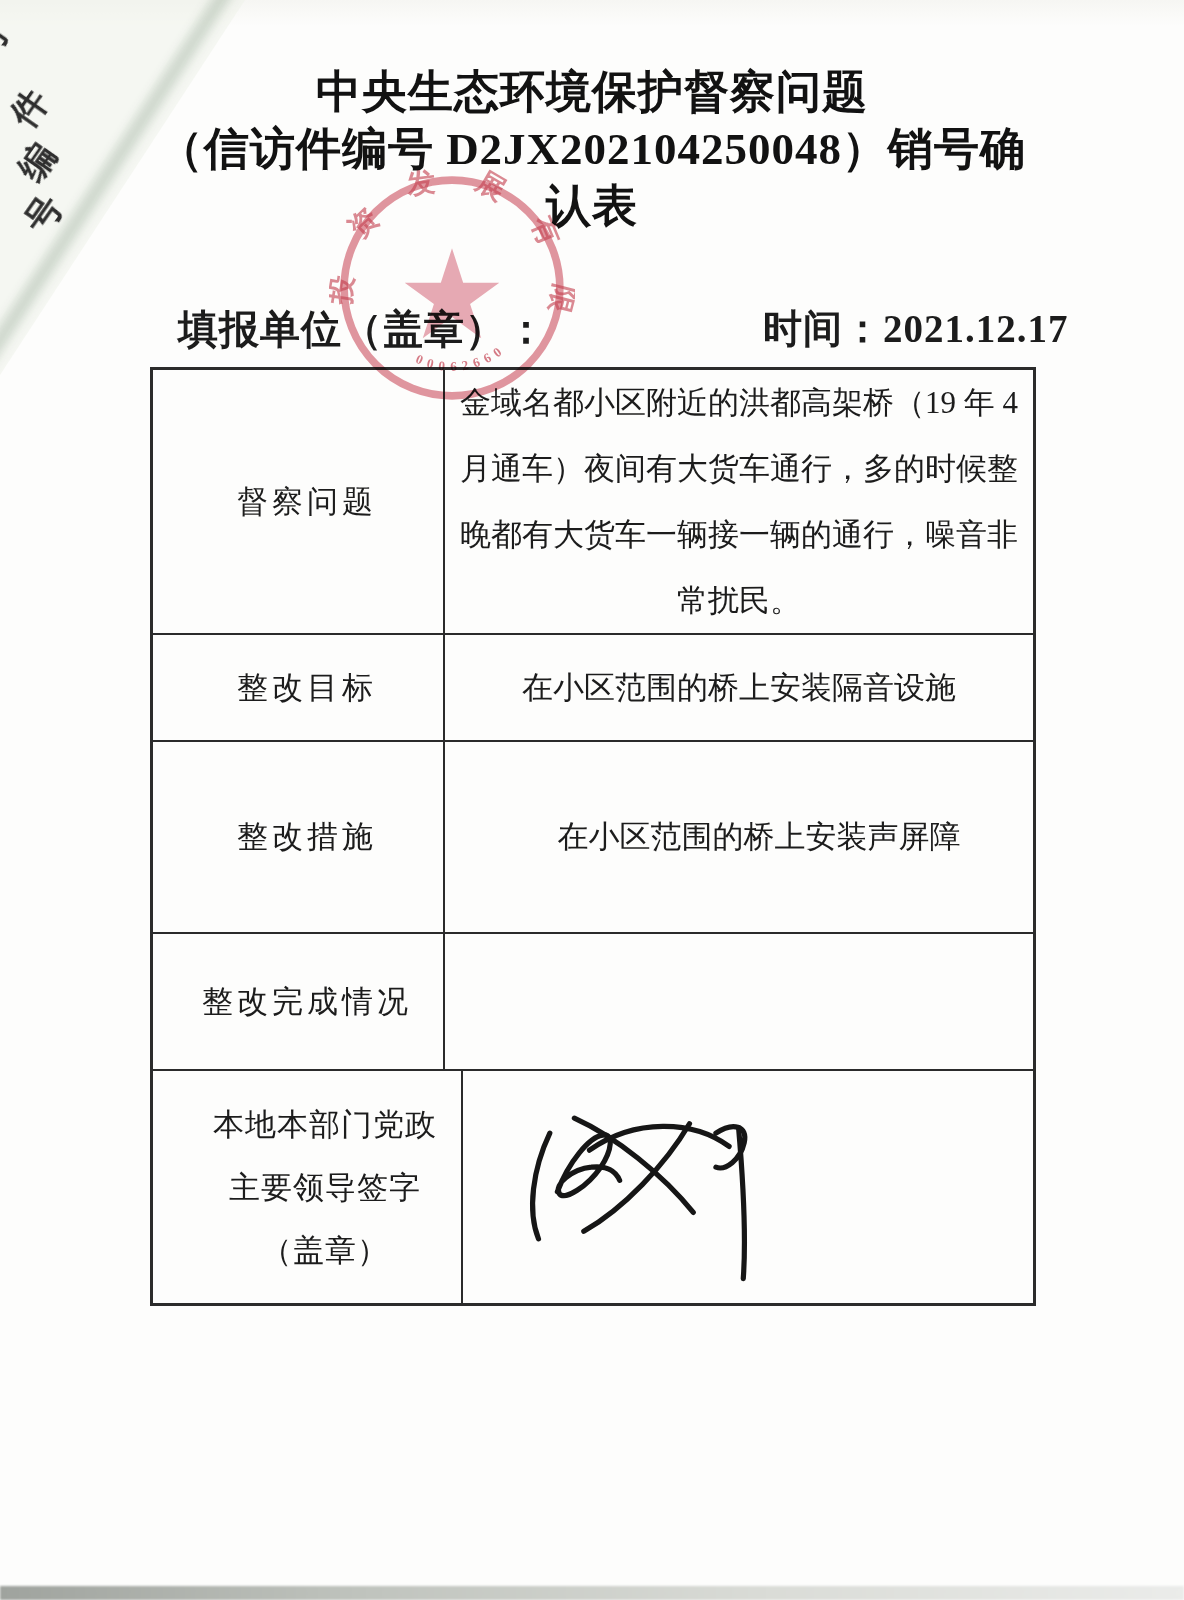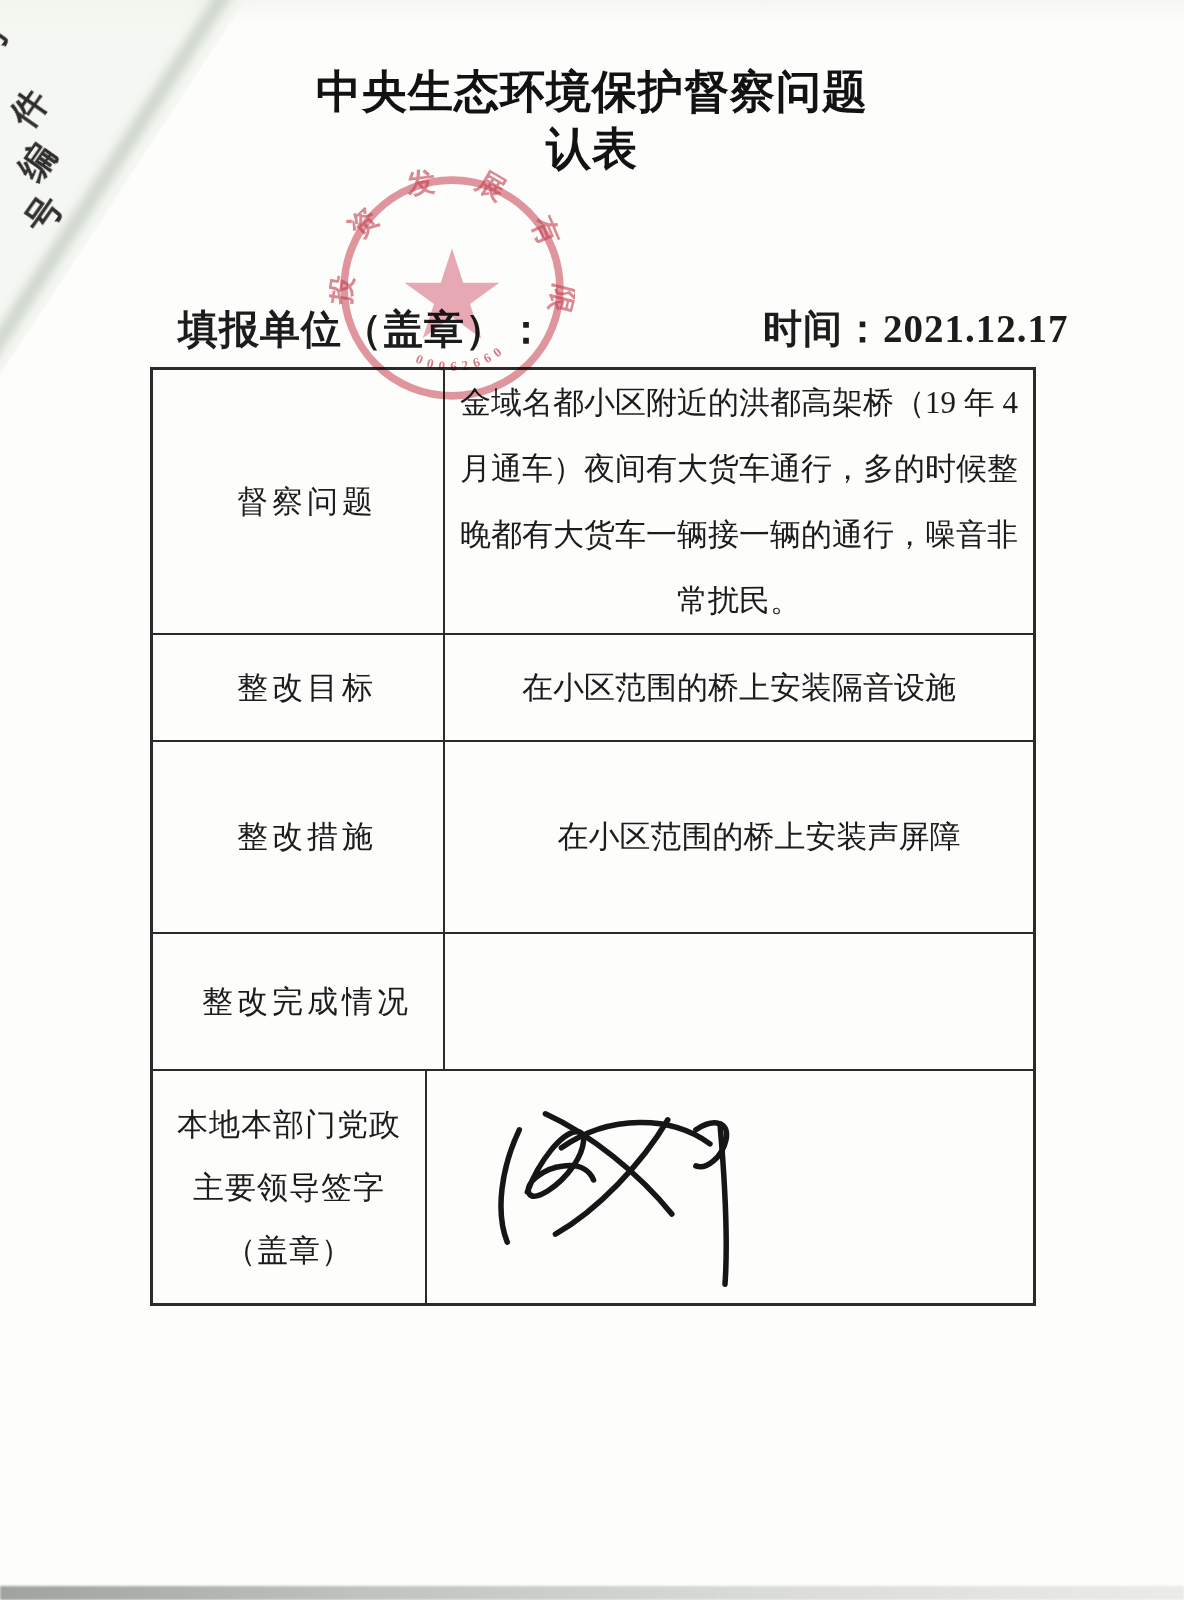--- a/index.html
+++ b/index.html
@@ -64,21 +64,21 @@
     font-size:31px;padding:12px 10px;position:relative;
   }
   .r1{height:263px;}
   .r2{height:105px;}
   .r3{height:190px;gap:40px;}
   .r4{height:135px;}
   .r5{height:104px;}
   .r6{height:232px;}
   .line66{line-height:66px;}
   .line65{line-height:65px;}
-  .line63{line-height:63px;}
+  .line63{line-height:63px;margin-left:36px;}
   .sig-svg{position:absolute;left:0;top:0;width:100%;height:100%;}
   .sig-svg path{fill:none;stroke:#161616;stroke-width:5.5;stroke-linecap:round;stroke-linejoin:round;}
 
   
   .stamp{
     position:absolute;left:329px;top:165px;width:246px;height:246px;
     mix-blend-mode:multiply;opacity:.88;pointer-events:none;z-index:6;
     filter:blur(0.5px);
   }
 
@@ -96,20 +96,21 @@
 
   <div class="corner-tint"></div>
   <div class="diag-band"></div>
   <span class="corner-char cc0">访</span>
   <span class="corner-char cc1">件</span>
   <span class="corner-char cc2">编</span>
   <span class="corner-char cc3">号</span>
 
   <div class="title">
     <div>中央生态环境保护督察问题</div>
+    <div>（信访件编号 D2JX202104250048）销号确</div>
     <div>认表</div>
   </div>
 
   <span class="hdr-left">填报单位（盖章）：</span>
   <span class="hdr-right">时间：2021.12.17</span>
 
   <div class="doc-table">
 
     <div class="t-row r1">
       <div class="t-label ls4">督察问题</div>

